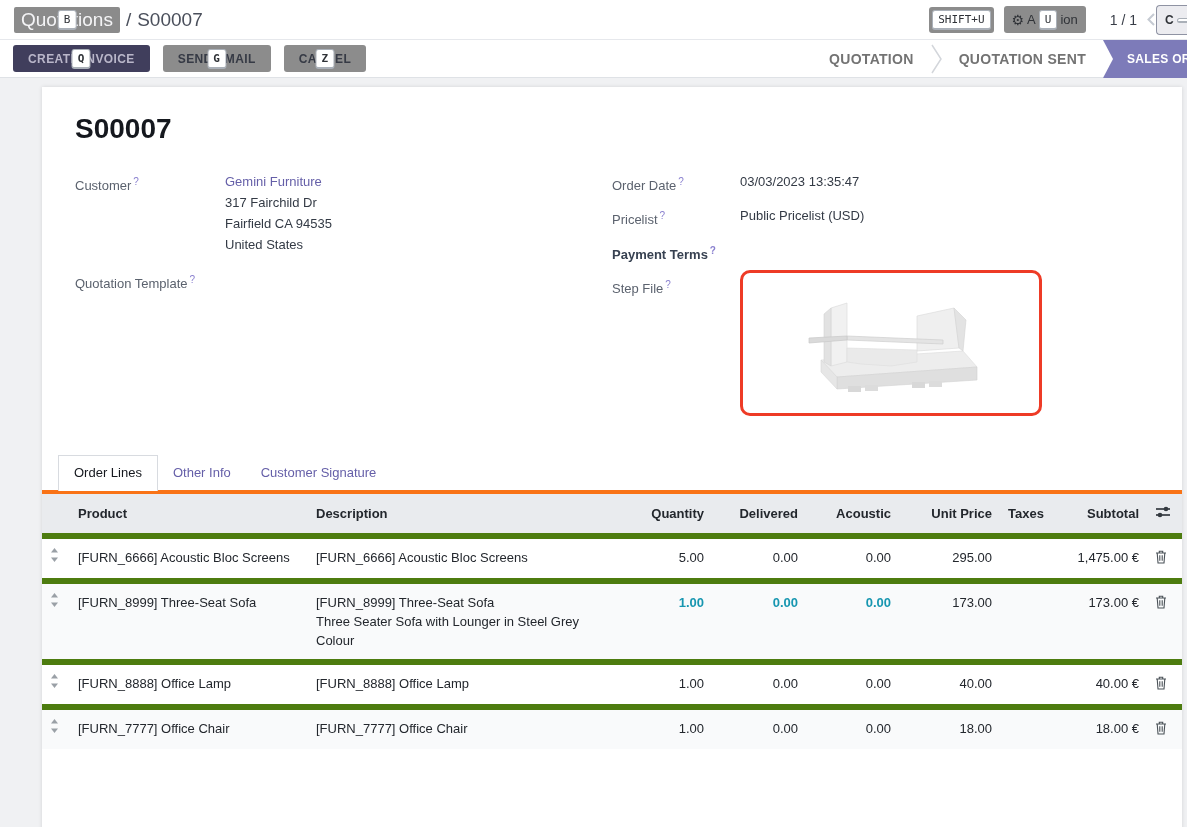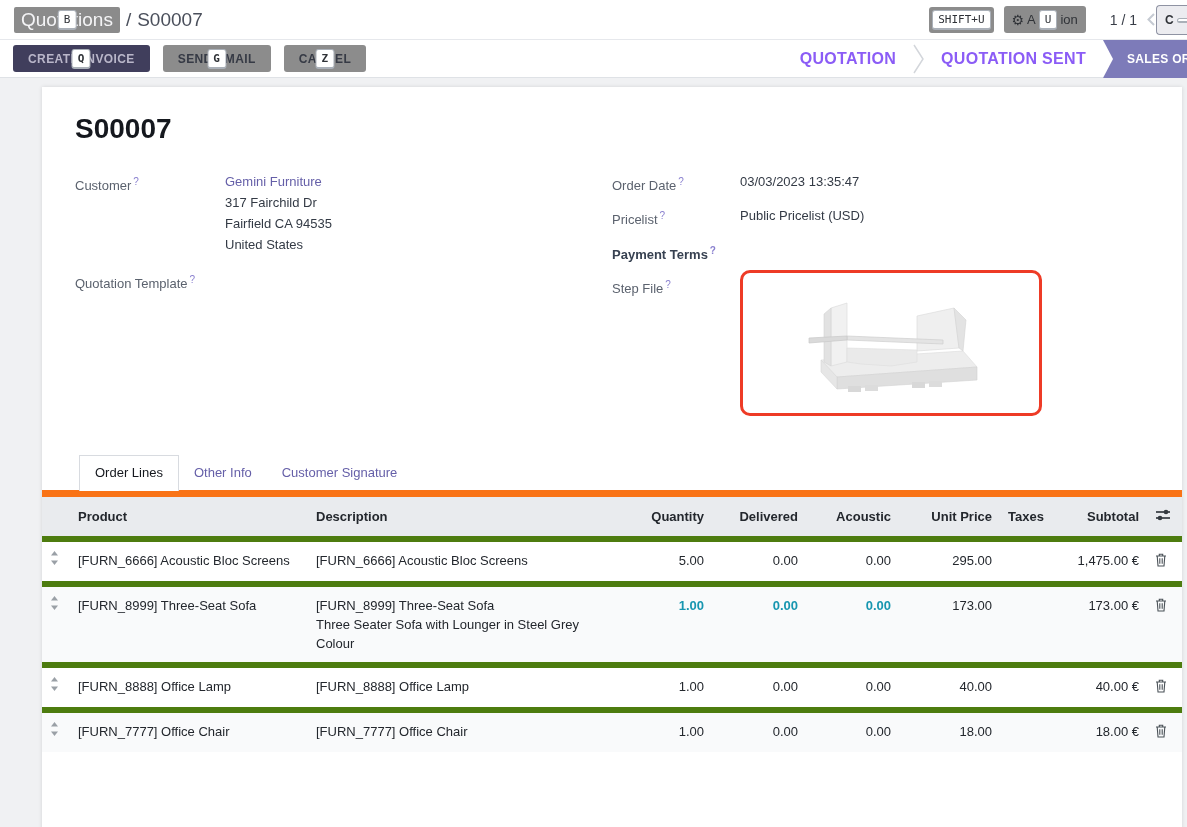--- a/index.html
+++ b/index.html
@@ -65,21 +65,21 @@
     position:relative;border:none;border-radius:3px;height:27px;padding:0 15px;
     font-size:12px;font-weight:bold;letter-spacing:.4px;cursor:pointer;
     font-family:"Liberation Sans",sans-serif;
   }
   .o-btn .keyhint{position:absolute;left:50%;top:50%;transform:translate(-50%,-50%);}
   .btn-primary{background:var(--primary-btn);color:#b9b6c9;}
   .btn-muted{background:var(--muted-btn);color:#363a45;}
   .statusbar{display:flex;align-items:stretch;height:38px;}
   .step{
     display:flex;align-items:center;padding:0 17px;
-    color:#8b5cf6;font-size:16px;font-weight:bold;letter-spacing:.3px;white-space:nowrap;
+    color:#737373;font-size:14px;font-weight:bold;letter-spacing:.3px;white-space:nowrap;
   }
   .step-sep{display:flex;align-items:center;}
   .step-active{
     position:relative;background:var(--status-active);color:#fff;
     display:flex;align-items:center;padding:0 8px 0 24px;width:84px;
     overflow:hidden;font-size:12px;font-weight:bold;letter-spacing:.3px;white-space:nowrap;
   }
   .step-active::before{
     content:"";position:absolute;left:0;top:0;
     border-left:10px solid #fff;border-top:19px solid transparent;border-bottom:19px solid transparent;
@@ -107,34 +107,34 @@
   .help-sup{color:#8a80cf;font-size:10px;vertical-align:super;margin-left:2px;}
   .fvalue{color:#333a45;line-height:21px;}
   .link{color:var(--accent);cursor:pointer;text-decoration:none;}
   .addr div{line-height:21px;}
   .mt14{margin-top:14px;}
   .stepfile-box{
     width:302px;height:146px;border:3px solid var(--stepfile-red);border-radius:10px;
     display:flex;align-items:center;justify-content:center;background:#fff;margin-top:-4px;
   }
   
-  .tabs{display:flex;align-items:flex-end;padding-left:37px;margin-top:30px;position:relative;z-index:2;}
+  .tabs{display:flex;align-items:flex-end;padding-left:16px;margin-top:30px;position:relative;z-index:2;}
   .tab{
     background:none;border:none;padding:9px 15px 10px;font-size:13px;cursor:pointer;
     color:var(--accent);font-family:"Liberation Sans",sans-serif;
   }
   .tab.active{
     background:#fff;color:#15181e;border:1px solid #d8dbe0;border-bottom:none;
     margin-bottom:-1px;padding-bottom:11px;
   }
   
   table{border-collapse:collapse;width:1140px;table-layout:fixed;position:relative;z-index:1;}
   thead th{
     background:#e9ebee;color:#23272d;font-size:13px;font-weight:bold;text-align:left;
-    padding:10px 8px;border-bottom:1px solid #d4d7db;border-top:7px solid #f97316;
+    padding:10px 8px;border-bottom:1px solid #d4d7db;border-top:4px solid #f97316;
   }
   thead th.num, td.num{text-align:right;}
   tbody td{padding:9px 8px;border-top:6px solid #4d7c0f;color:#23272d;vertical-align:top;line-height:19px;}
   tbody tr.alt td{background:#f9fafb;}
   td.num-blue{color:var(--info-blue);font-weight:bold;}
   .col-handle{width:28px;}
   .col-product{width:238px;}
   .col-desc{width:307px;}
   .col-qty{width:97px;}
   .col-del{width:94px;}

